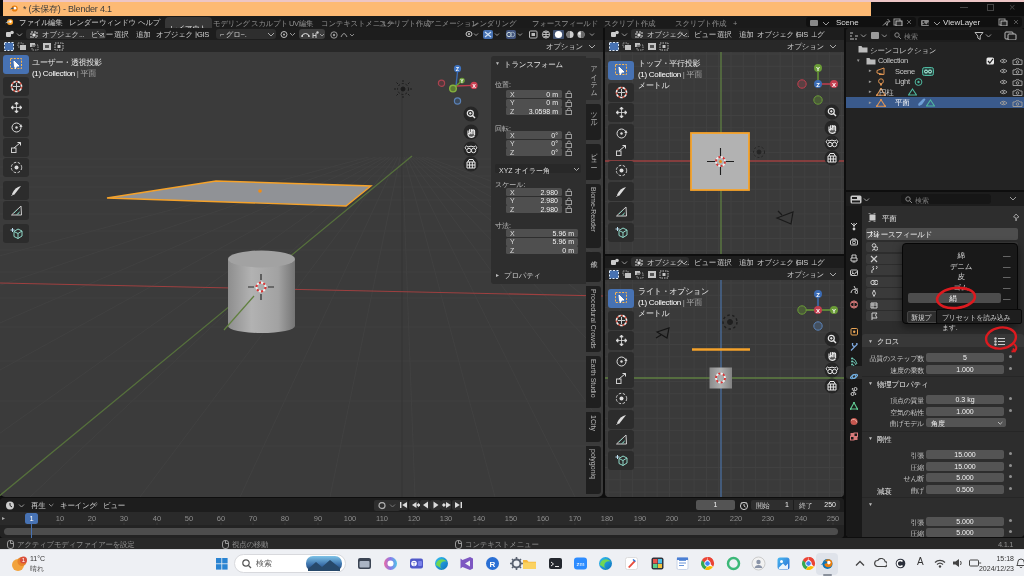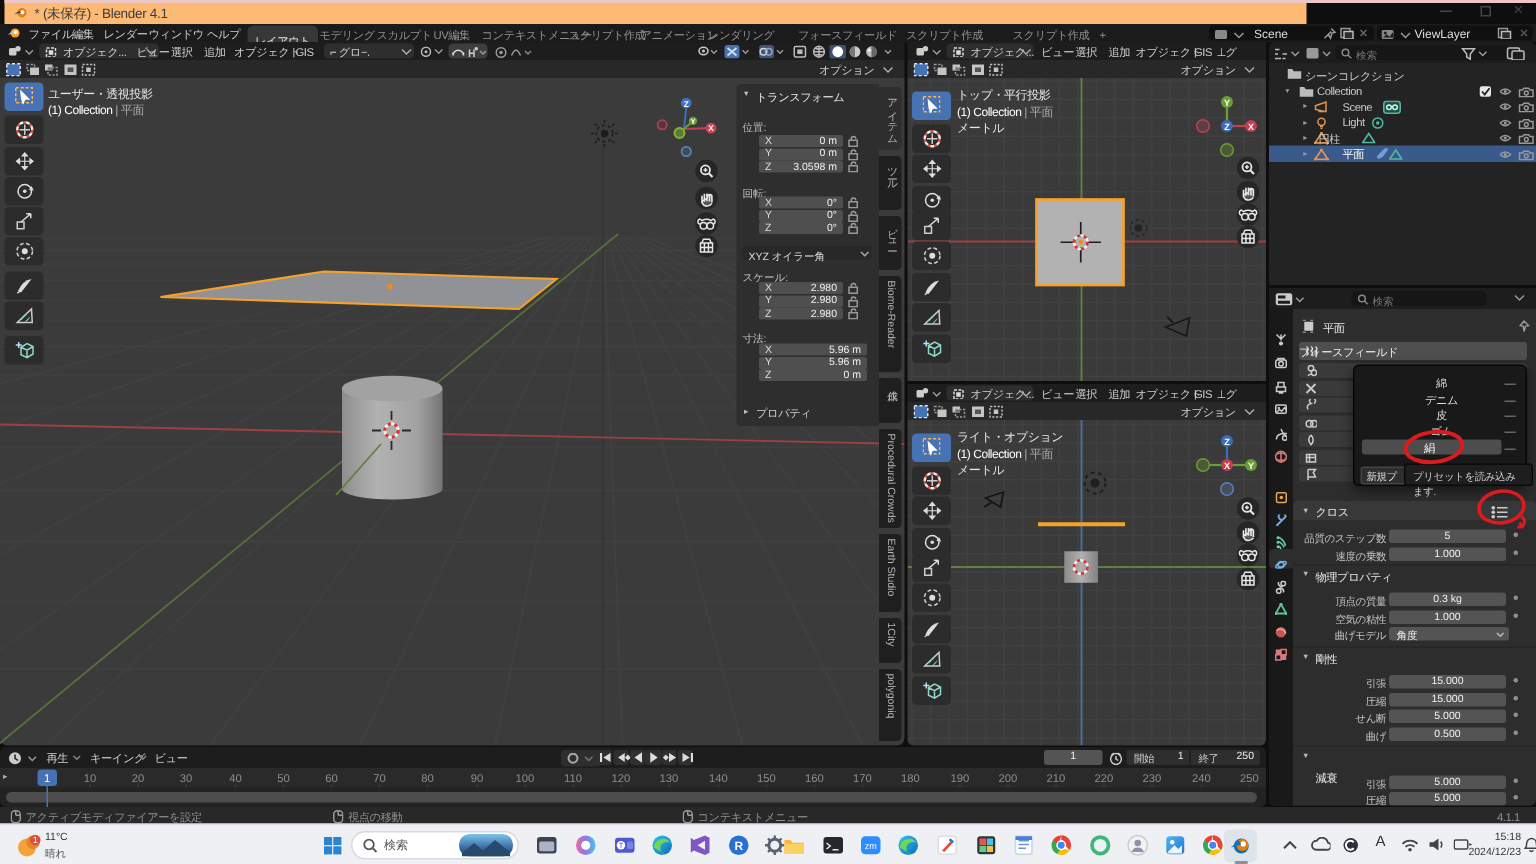--- a/index.html
+++ b/index.html
@@ -1138,21 +1138,21 @@
       <div class="a fld" style="left:64px;top:114.5px;width:78px;height:9px">15.000</div>
       <div class="a" style="left:147px;top:116.5px;width:3px;height:3px;border-radius:50%;background:#909090"></div>
       <div class="a" style="left:0;top:127px;width:62px;text-align:right;font-size:7px;color:#c5c5c5;letter-spacing:-0.3px">せん断</div>
       <div class="a fld" style="left:64px;top:126px;width:78px;height:9px">5.000</div>
       <div class="a" style="left:147px;top:128px;width:3px;height:3px;border-radius:50%;background:#909090"></div>
       <div class="a" style="left:0;top:138.5px;width:62px;text-align:right;font-size:7px;color:#c5c5c5;letter-spacing:-0.3px">曲げ</div>
       <div class="a fld" style="left:64px;top:137.5px;width:78px;height:9px">0.500</div>
       <div class="a" style="left:147px;top:139.5px;width:3px;height:3px;border-radius:50%;background:#909090"></div>
       <div class="a" style="left:0;top:150px;width:162px;height:1px;background:#262626"></div>
       <div class="a" style="left:6px;top:154px;font-size:5px;color:#bbb">▼</div>
-      <div class="a tw" style="left:15px;top:167px">減衰</div>
+      <div class="a tw" style="left:15px;top:140px">減衰</div>
       <div class="a" style="left:0;top:170.5px;width:62px;text-align:right;font-size:7px;color:#c5c5c5;letter-spacing:-0.3px">引張</div>
       <div class="a fld" style="left:64px;top:169.5px;width:78px;height:9px">5.000</div>
       <div class="a" style="left:147px;top:171.5px;width:3px;height:3px;border-radius:50%;background:#909090"></div>
       <div class="a" style="left:0;top:182px;width:62px;text-align:right;font-size:7px;color:#c5c5c5;letter-spacing:-0.3px">圧縮</div>
       <div class="a fld" style="left:64px;top:181px;width:78px;height:9px">5.000</div>
       <div class="a" style="left:147px;top:183px;width:3px;height:3px;border-radius:50%;background:#909090"></div>
     </div>
     <div class="a" style="left:56px;top:51px;width:116px;height:81px;background:#191919;border:1px solid #060606;border-radius:4px;box-shadow:0 3px 8px rgba(0,0,0,0.5)">
       <div class="a" style="left:0;top:7px;width:116px;text-align:center;font-size:7.5px;color:#ddd;letter-spacing:-0.3px">綿</div>
       <div class="a" style="left:100px;top:7px;font-size:7.5px;color:#aaa">—</div>

